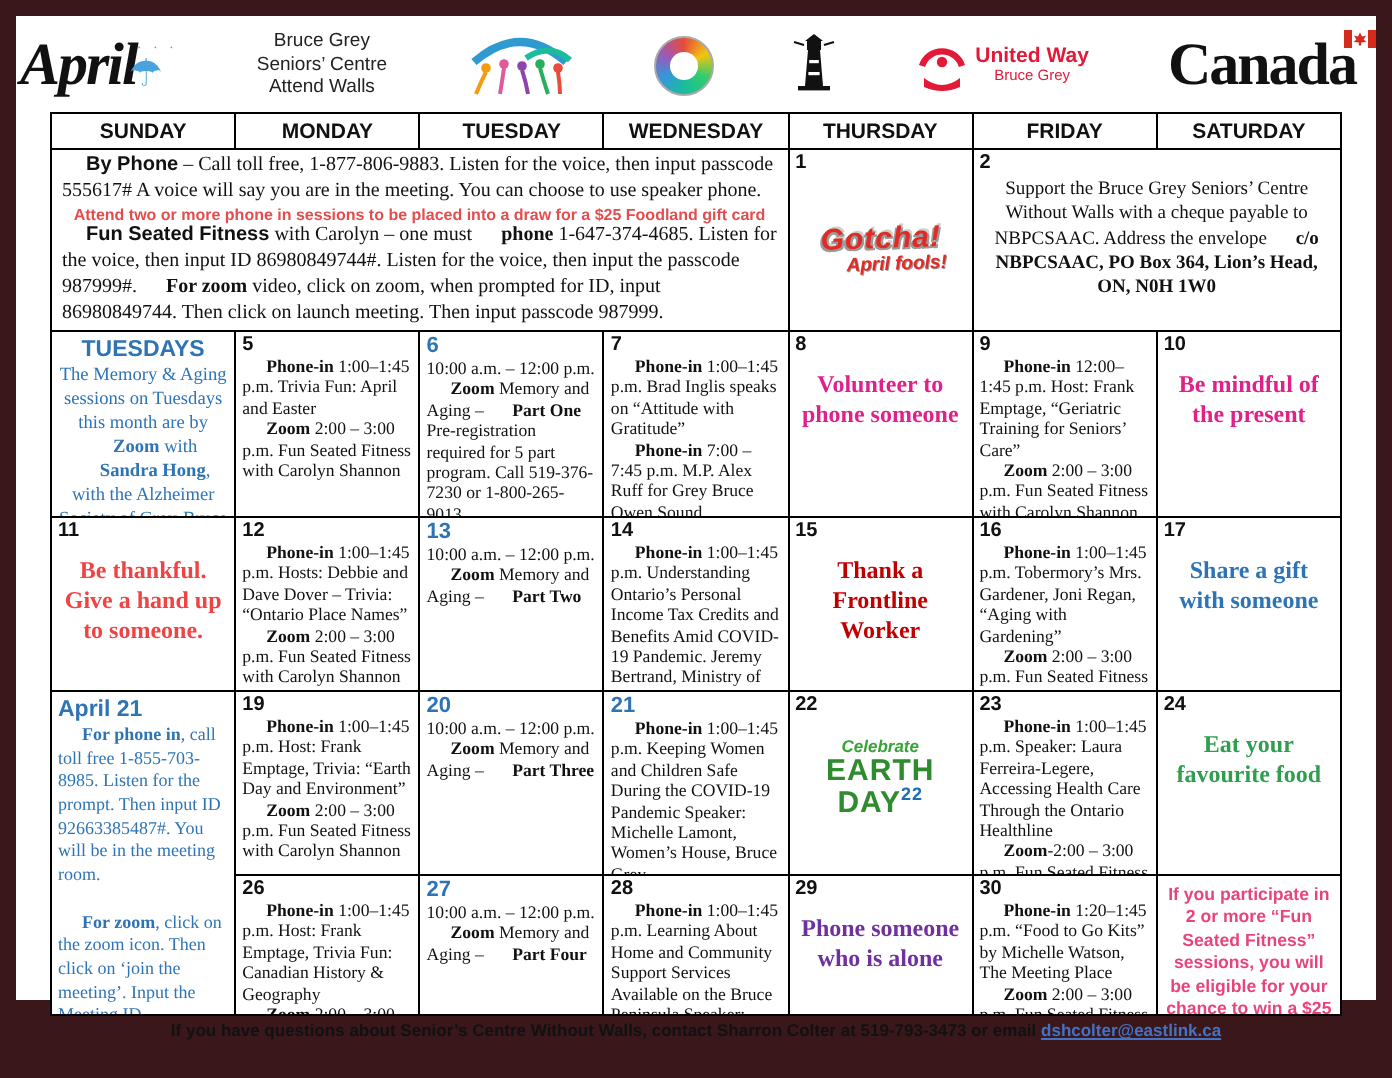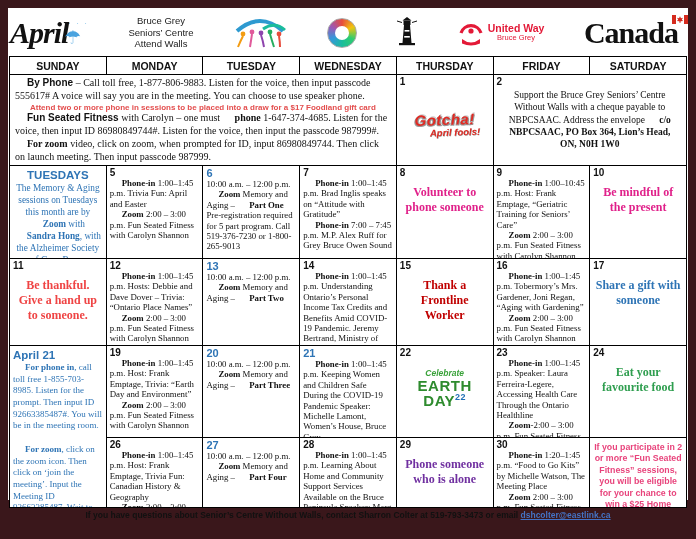--- a/index.html
+++ b/index.html
@@ -20,21 +20,21 @@
   .swirl::after { content:""; position:absolute; inset:7px; border-radius:50%; background:#fff; }
   .uw { display: flex; align-items: center; gap: 4px; text-align: center; }
   .uw-text { font-family: "Liberation Sans", sans-serif; color: #e31937; line-height: 1.05; }
   .uw-line1 { font-size: 10.5px; font-weight: bold; }
   .uw-line2 { font-size: 7.5px; }
   .canada { position: relative; font-family: "Liberation Serif", serif; font-weight: 600; font-size: 30px; line-height: 1; letter-spacing: -1px; padding-right: 4px; }
   .flag { position: absolute; top: -3px; right: -6px; }
 
   
   .cal { display: grid; grid-template-columns: repeat(7, 1fr); grid-template-rows: 17px 90px 92px 86px 91px 69px;
-         gap: 1px; background: #000; border: 1px solid #000; margin: 0 1px; }
+         gap: 1px; background: #000; border: 1px solid #000; margin: 0 17px; }
   .cell { background: #fff; overflow: hidden; padding: 1px 3px; }
   .dh { display: flex; align-items: center; justify-content: center; font-family: "Liberation Sans", sans-serif; font-weight: bold; font-size: 10.5px; padding: 0; }
   .date { font-family: "Liberation Sans", sans-serif; font-weight: bold; font-size: 10px; line-height: 1.1; }
   .date.blue { color: #2e74b5; font-size: 11px; }
   .evt { font-size: 8.8px; line-height: 1.18; }
   .b { font-weight: bold; padding-left: 12px; }
   .sans { font-family: "Liberation Sans", sans-serif; }
   .msg { font-weight: bold; font-size: 12px; line-height: 1.25; text-align: center; margin-top: 7px; padding: 0 1px; }
 
   .info { grid-column: 1 / span 4; padding: 2px 5px; font-size: 10px; line-height: 1.28; }
@@ -140,21 +140,21 @@
       <div class="cell dh">SUNDAY</div>
       <div class="cell dh">MONDAY</div>
       <div class="cell dh">TUESDAY</div>
       <div class="cell dh">WEDNESDAY</div>
       <div class="cell dh">THURSDAY</div>
       <div class="cell dh">FRIDAY</div>
       <div class="cell dh">SATURDAY</div>
 
       <div class="cell info">
         <div><span class="b sans">By Phone</span><span> – Call toll free, 1-877-806-9883. Listen for the voice, then input passcode 555617# A voice will say you are in the meeting. You can choose to use speaker phone.</span></div>
-        <div class="alert" style="color: rgb(227, 77, 77);">Attend two or more phone in sessions to be placed into a draw for a $17 Foodland gift card</div>
+        <div class="alert" style="color: rgb(227, 77, 77);">Attend two or more phone in sessions to be placed into a draw for a $25 Foodland gift card</div>
         <div><span class="b sans">Fun Seated Fitness</span><span> with Carolyn – one must </span><span class="b">phone</span><span> 1-647-374-4685. Listen for the voice, then input ID 86980849744#. Listen for the voice, then input the passcode 987999#. </span><span class="b">For zoom</span><span> video, click on zoom, when prompted for ID, input 86980849744. Then click on launch meeting. Then input passcode 987999.</span></div>
       </div>
       <div class="cell">
         <div class="date">1</div>
         <div class="gotcha">
           <span class="gotcha-1">Gotcha!</span>
           <span class="gotcha-2">April fools!</span>
         </div>
       </div>
       <div class="cell span2col">
@@ -177,21 +177,21 @@
       <div class="cell">
         <div class="date">7</div>
         <div class="evt"><span class="b">Phone-in</span><span> 1:00–1:45 p.m. Brad Inglis speaks on “Attitude with Gratitude”</span><br><span class="b">Phone-in</span><span> 7:00 – 7:45 p.m. M.P. Alex Ruff for Grey Bruce Owen Sound</span></div>
       </div>
       <div class="cell">
         <div class="date">8</div>
         <div class="msg" style="color: rgb(224, 33, 138);">Volunteer to phone someone</div>
       </div>
       <div class="cell">
         <div class="date">9</div>
-        <div class="evt"><span class="b">Phone-in</span><span> 1:00–10:45 p.m. Host: Frank Emptage, “Geriatric Training for Seniors’ Care”</span><br><span class="b">Zoom</span><span> 2:00 – 3:00 p.m. Fun Seated Fitness with Carolyn Shannon</span></div>
+        <div class="evt"><span class="b">Phone-in</span><span> 12:00–1:45 p.m. Host: Frank Emptage, “Geriatric Training for Seniors’ Care”</span><br><span class="b">Zoom</span><span> 2:00 – 3:00 p.m. Fun Seated Fitness with Carolyn Shannon</span></div>
       </div>
       <div class="cell">
         <div class="date">10</div>
         <div class="msg" style="color: rgb(224, 33, 138);">Be mindful of the present</div>
       </div>
 
       <div class="cell">
         <div class="date">11</div>
         <div class="msg" style="color: #ef4444;">Be thankful. Give a hand up to someone.</div>
       </div>

